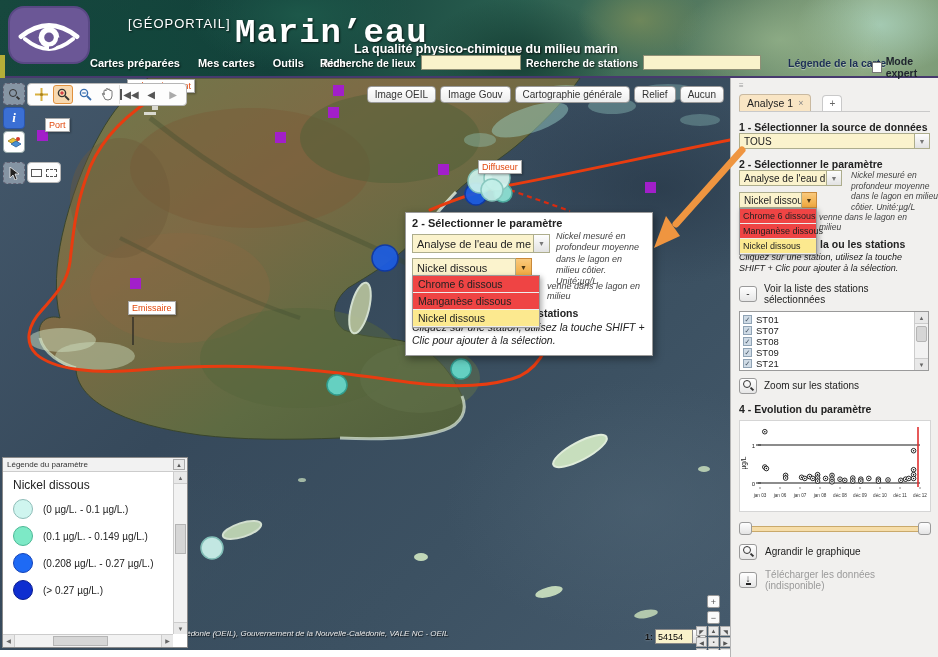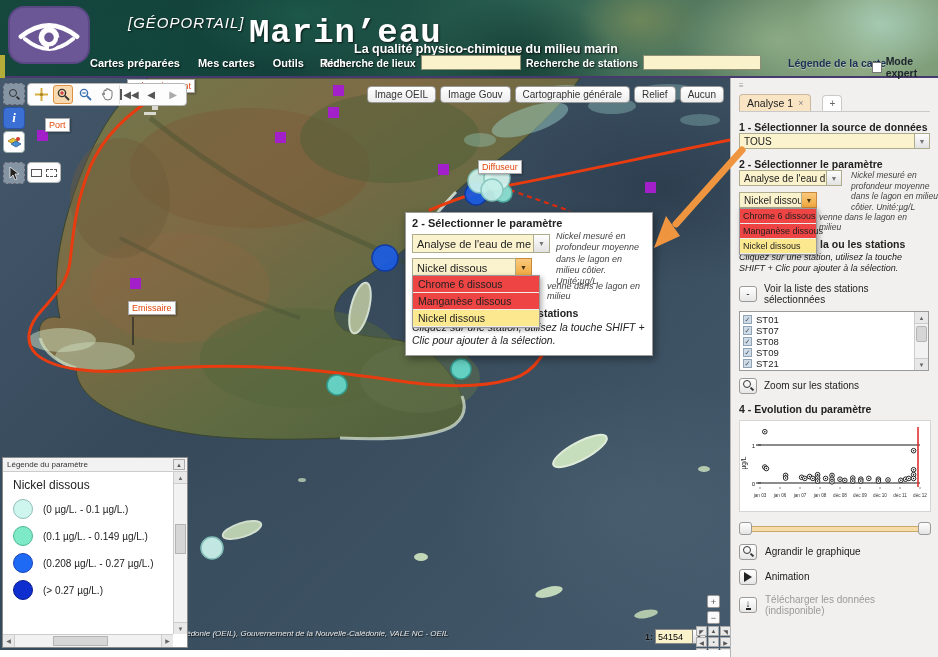--- a/index.html
+++ b/index.html
@@ -15,21 +15,21 @@
       radial-gradient(140px 90px at 520px 60px, rgba(20,60,50,.9), rgba(20,60,50,0) 70%),
       radial-gradient(160px 80px at 300px 15px, rgba(30,90,75,.9), rgba(30,90,75,0) 70%),
       radial-gradient(200px 100px at 130px 50px, rgba(18,70,60,.95), rgba(18,70,60,0) 75%),
       linear-gradient(100deg,#17483e,#13403a 30%,#2a5f50 55%,#5d7f63 78%,#8da882 92%,#7d9c78);
     border-bottom:2px solid #473a6e; z-index:20; }
   .edge-accent { position:absolute; left:0; top:55px; width:5px; height:23px; background:#b4ae38; }
   .logo { position:absolute; left:8px; top:6px; width:82px; height:58px; background:#6b5796;
     border:2px solid #594884; border-radius:16px; display:flex; align-items:center; justify-content:center; }
   .brand-row { position:absolute; left:128px; top:14px; color:#fff; white-space:nowrap;
     text-shadow:1px 1px 2px rgba(0,0,0,.7); }
-  .geoportail { font-size:15px; letter-spacing:1px; vertical-align:14px;font-style:italic; }
+  .geoportail { font-size:13px; letter-spacing:1px; vertical-align:14px; }
   .appname { font-size:34px; font-weight:bold; letter-spacing:1px; font-family:Liberation Mono, monospace; }
   .tagline { position:absolute; left:354px; top:42px; color:#fff; font-size:12.5px; font-weight:bold;
     text-shadow:1px 1px 2px rgba(0,0,0,.8); white-space:nowrap; }
   nav.main-nav { position:absolute; left:90px; top:57px; display:flex; gap:18px; }
   nav.main-nav a { color:#fff; font-size:11px; font-weight:bold; text-decoration:none;
     text-shadow:1px 1px 2px rgba(0,0,0,.8); white-space:nowrap; cursor:pointer; }
   .hdr-search { position:absolute; top:55px; display:flex; align-items:center; gap:5px; }
   .hdr-search label { color:#fff; font-size:10.5px; font-weight:bold; text-shadow:1px 1px 2px rgba(0,0,0,.8); white-space:nowrap; }
   .hdr-search input { background:#f9f2cb; border:1px solid #8f8f76; height:15px; font-size:10px; padding:0 3px; }
   .legend-link { position:absolute; left:788px; top:57px; font-size:10.5px; font-weight:bold; color:#1d2f55;
@@ -674,26 +674,20 @@
     </div>
 
     <div class="action-row">
       <span class="mini-btn">
           <span class="mag"></span>
         </span>
       <span class="lab">Agrandir le graphique</span>
     </div>
     <div class="action-row">
       <span class="mini-btn">
-          <span class="play-ico"></span>
-        </span>
-      <span class="lab">Animation</span>
-    </div>
-    <div class="action-row">
-      <span class="mini-btn">
           <span class="dl-ico">↓</span>
         </span>
       <span class="lab disabled">Télécharger les données (indisponible)</span>
     </div>
   </aside>
 
   <svg class="arrow-overlay">
     <line x1="742" y1="150" x2="676" y2="224" stroke="#ef9540" stroke-width="7" stroke-linecap="round"></line>
     <polygon points="654,248 680,236 666,216" fill="#ef9540"></polygon>
   </svg>

